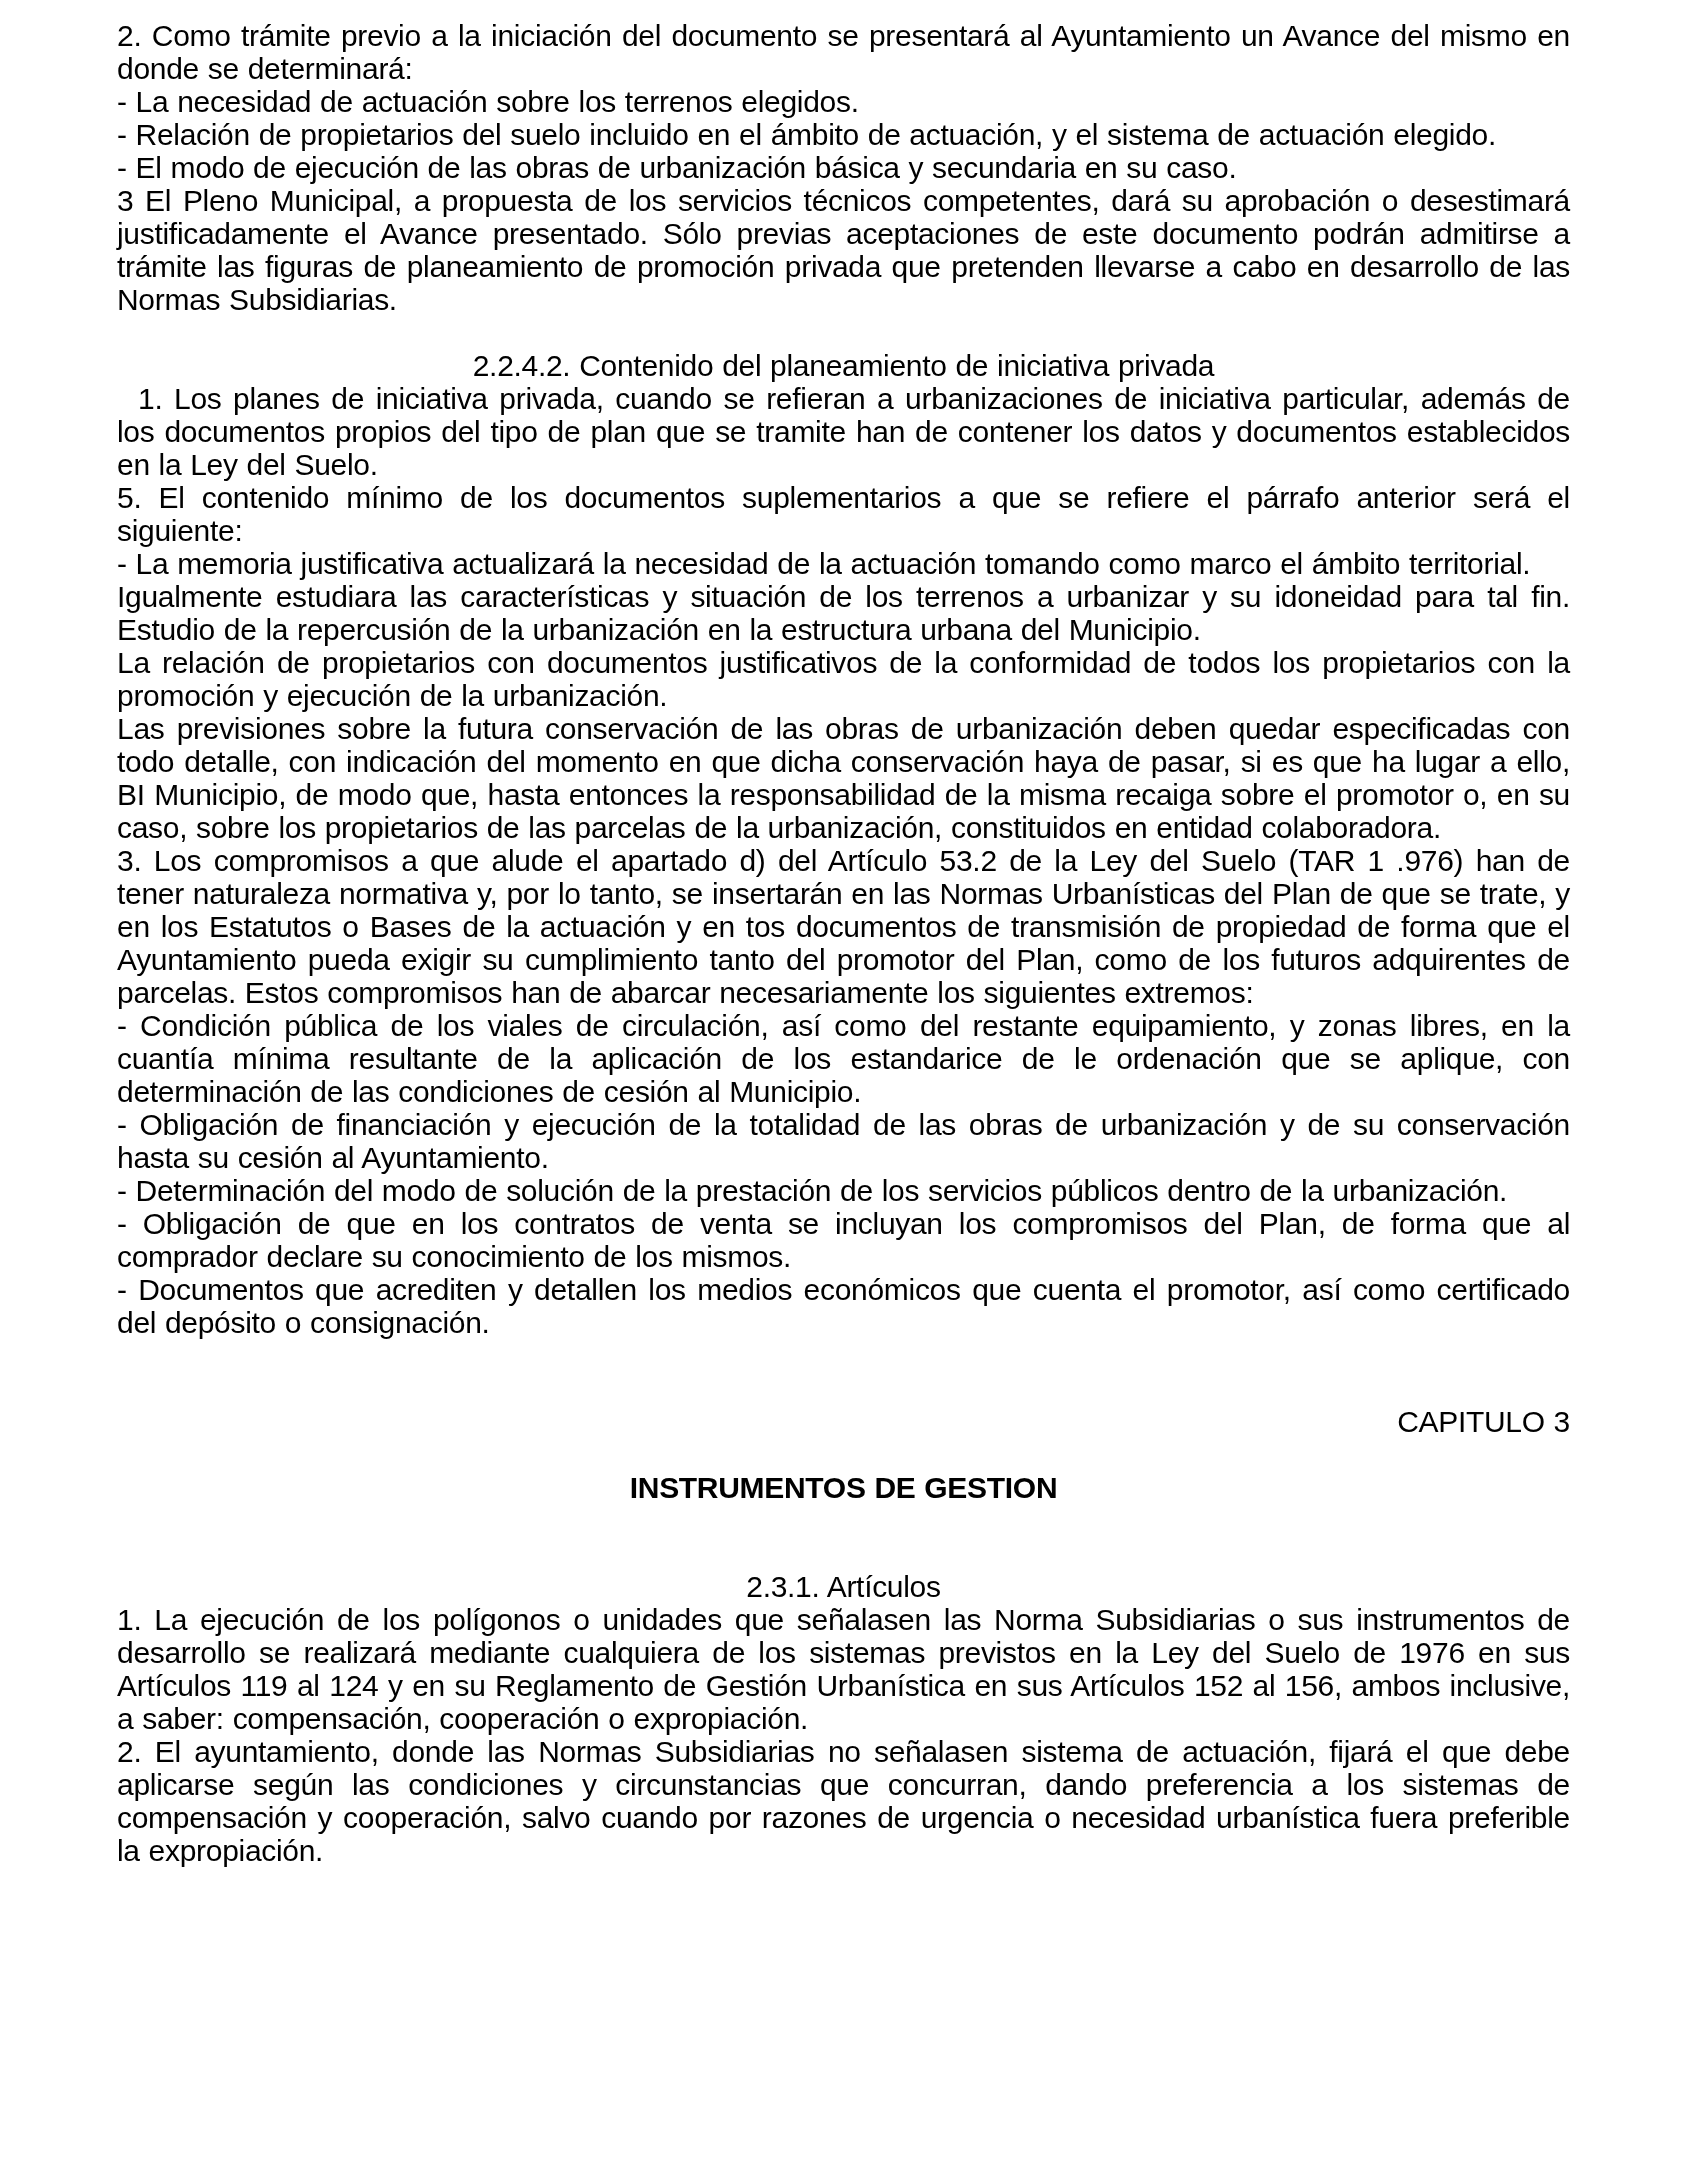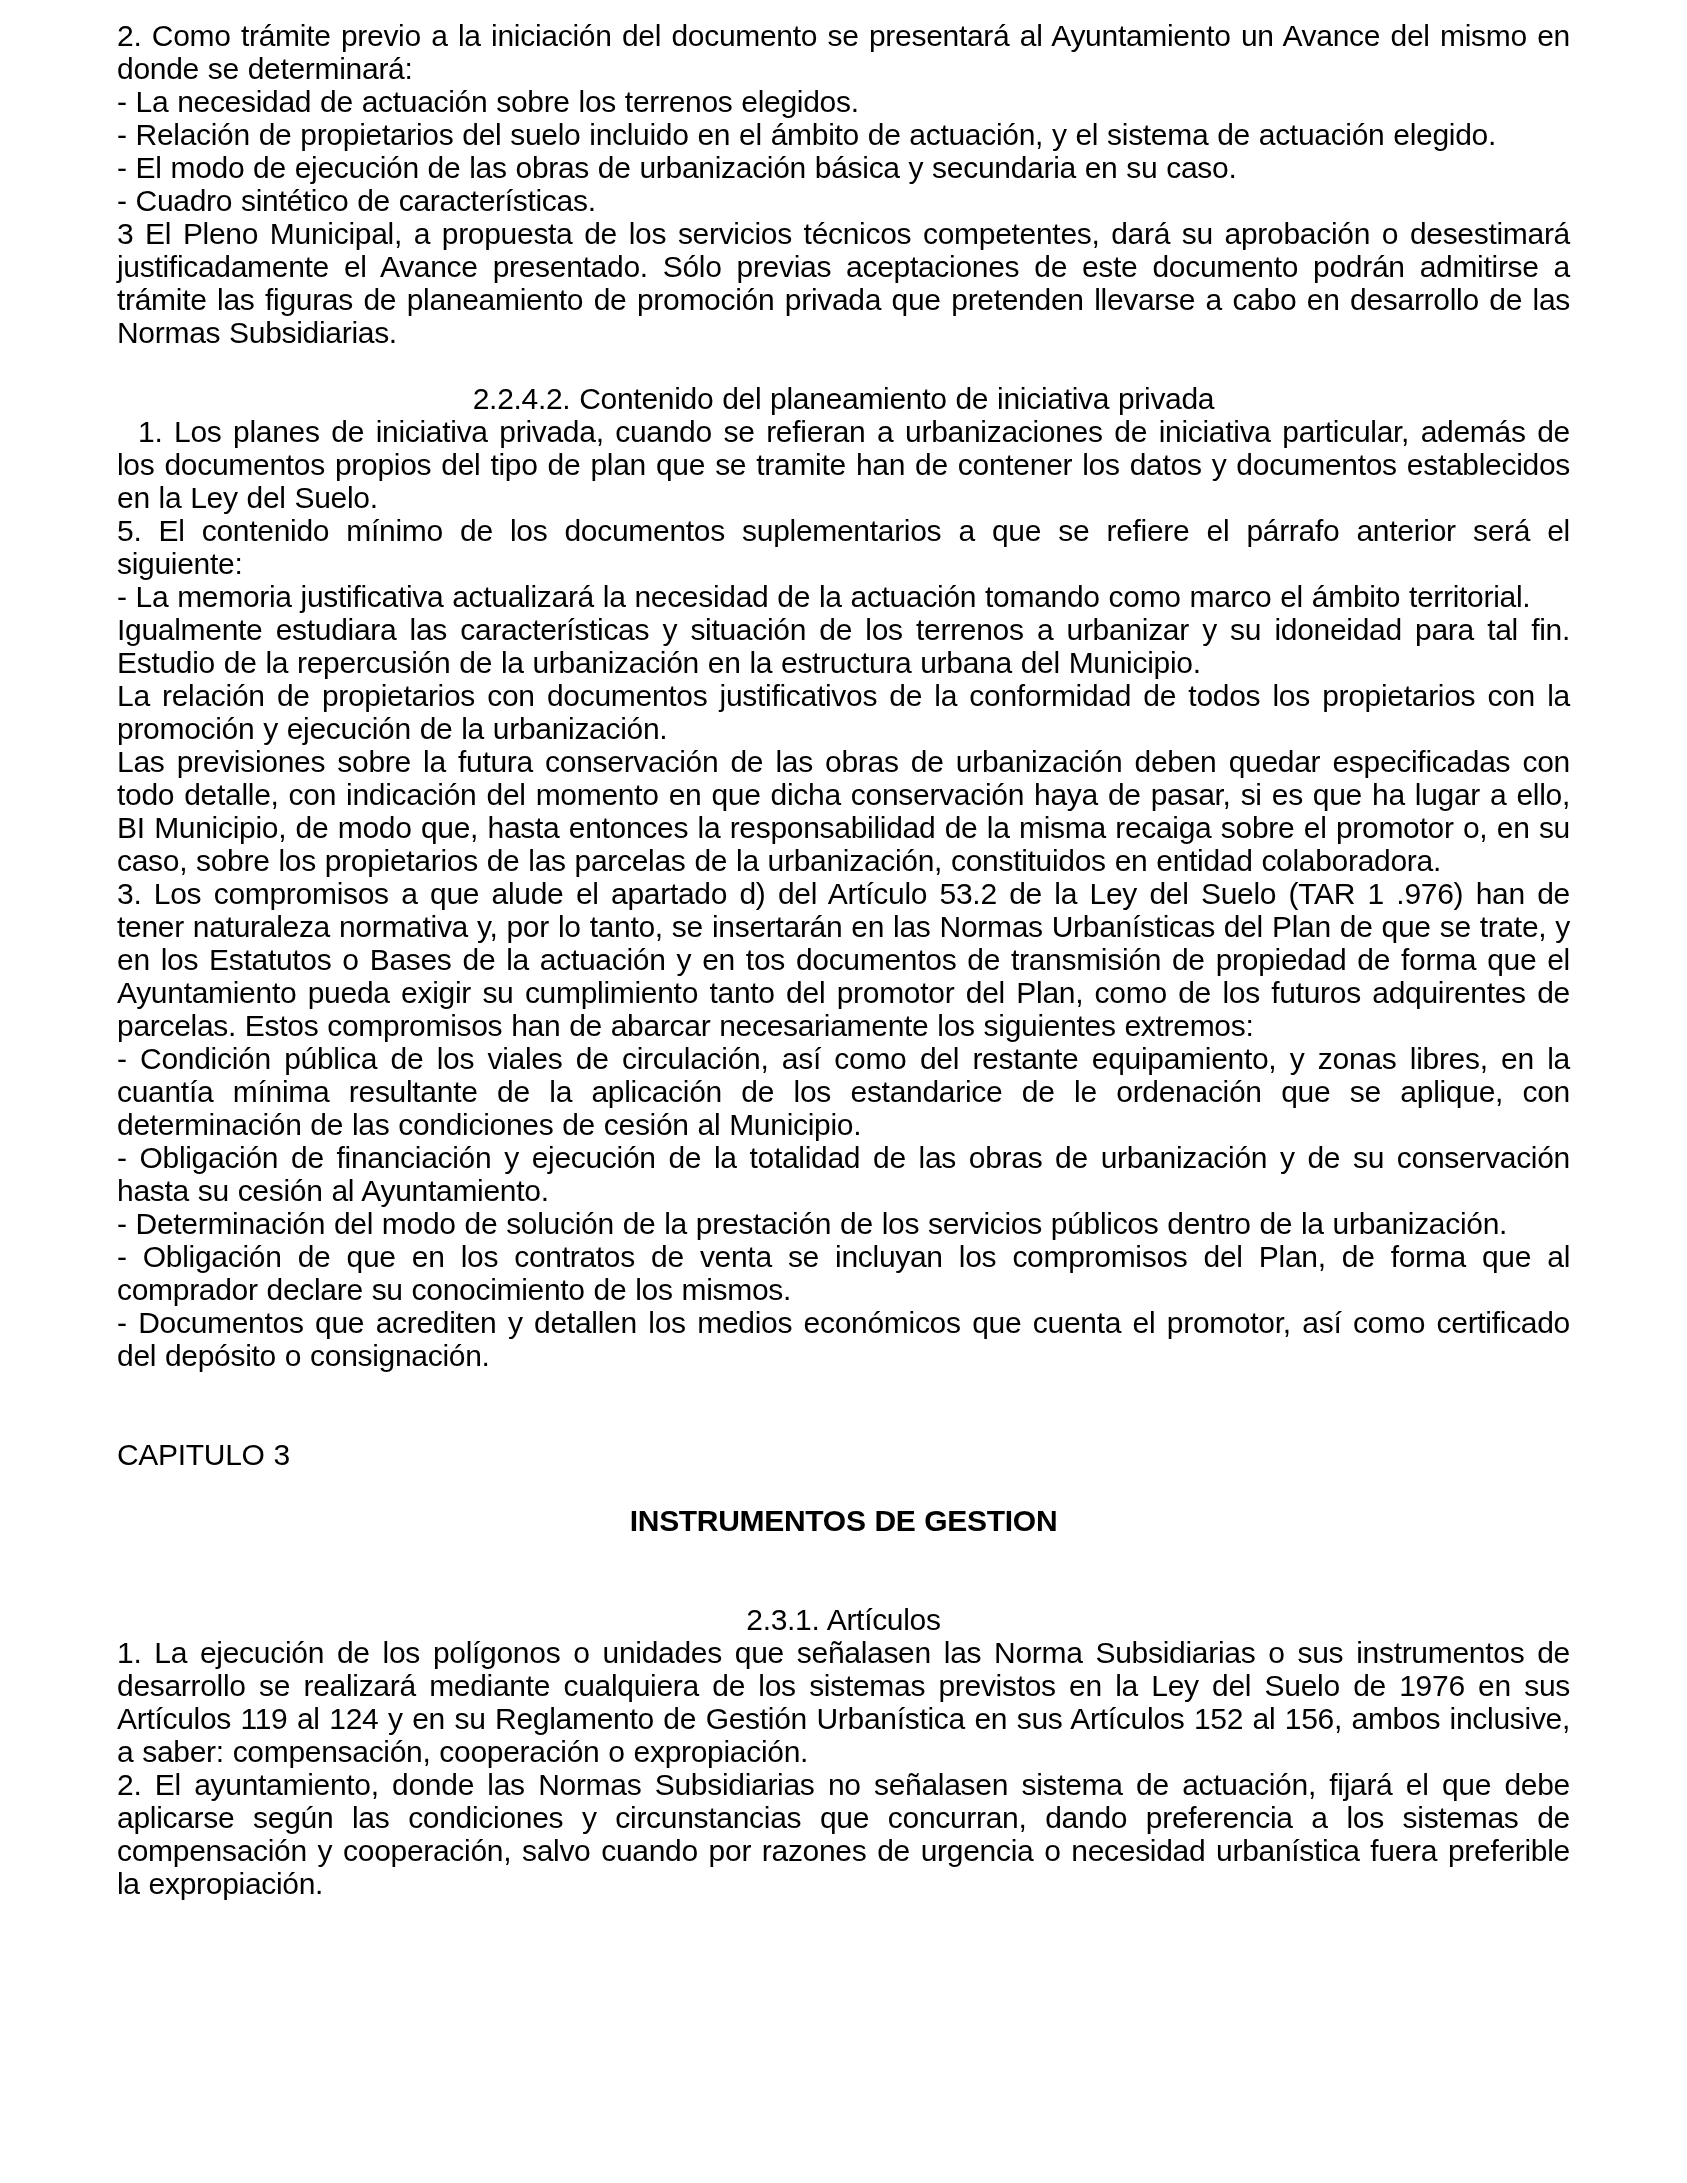--- a/index.html
+++ b/index.html
@@ -24,36 +24,35 @@
     font-family: "Liberation Sans", "DejaVu Sans", sans-serif;
     font-size: 30px;
     line-height: 33px;
     letter-spacing: -0.3px;
     color: #000000;
     word-spacing: 0.8px;
   }
   .block { margin: 0; padding: 0; }
   .p { text-align: justify; }
   .p-left { text-align: center; }
-  .h-center { text-align: left; }
+  .h-center { text-align: right; }
   .h-center-bold { text-align: center; font-weight: bold; }
   .indent { text-indent: 21px; }
   .blank { height: 33px; }
   .blank2 { height: 66px; }
 </style>
 </head>
 <body>
 
 <div class="page">
   <div class="doc" id="doc">
       <div class="block p">2. Como trámite previo a la iniciación del documento se presentará al Ayuntamiento un Avance del mismo en donde se determinará:</div>
       <div class="block p">- La necesidad de actuación sobre los terrenos elegidos.</div>
       <div class="block p">- Relación de propietarios del suelo incluido en el ámbito de actuación, y el sistema de actuación elegido.</div>
       <div class="block p">- El modo de ejecución de las obras de urbanización básica y secundaria en su caso.</div>
-      <div class="block p">- Cuadro sintético de características.</div>
       <div class="block p">3 El Pleno Municipal, a propuesta de los servicios técnicos competentes, dará su aprobación o desestimará justificadamente el Avance presentado. Sólo previas aceptaciones de este documento podrán admitirse a trámite las figuras de planeamiento de promoción privada que pretenden llevarse a cabo en desarrollo de las Normas Subsidiarias.</div>
       <div class="block blank"></div>
       <div class="block p-left">2.2.4.2. Contenido del planeamiento de iniciativa privada</div>
       <div class="block p indent">1. Los planes de iniciativa privada, cuando se refieran a urbanizaciones de iniciativa particular, además de los documentos propios del tipo de plan que se tramite han de contener los datos y documentos establecidos en la Ley del Suelo.</div>
       <div class="block p">5. El contenido mínimo de los documentos suplementarios a que se refiere el párrafo anterior será el siguiente:</div>
       <div class="block p">- La memoria justificativa actualizará la necesidad de la actuación tomando como marco el ámbito territorial.</div>
       <div class="block p">Igualmente estudiara las características y situación de los terrenos a urbanizar y su idoneidad para tal fin. Estudio de la repercusión de la urbanización en la estructura urbana del Municipio.</div>
       <div class="block p">La relación de propietarios con documentos justificativos de la conformidad de todos los propietarios con la promoción y ejecución de la urbanización.</div>
       <div class="block p">Las previsiones sobre la futura conservación de las obras de urbanización deben quedar especificadas con todo detalle, con indicación del momento en que dicha conservación haya de pasar, si es que ha lugar a ello, BI Municipio, de modo que, hasta entonces la responsabilidad de la misma recaiga sobre el promotor o, en su caso, sobre los propietarios de las parcelas de la urbanización, constituidos en entidad colaboradora.</div>
       <div class="block p">3. Los compromisos a que alude el apartado d) del Artículo 53.2 de la Ley del Suelo (TAR 1 .976) han de tener naturaleza normativa y, por lo tanto, se insertarán en las Normas Urbanísticas del Plan de que se trate, y en los Estatutos o Bases de la actuación y en tos documentos de transmisión de propiedad de forma que el Ayuntamiento pueda exigir su cumplimiento tanto del promotor del Plan, como de los futuros adquirentes de parcelas. Estos compromisos han de abarcar necesariamente los siguientes extremos:</div>

